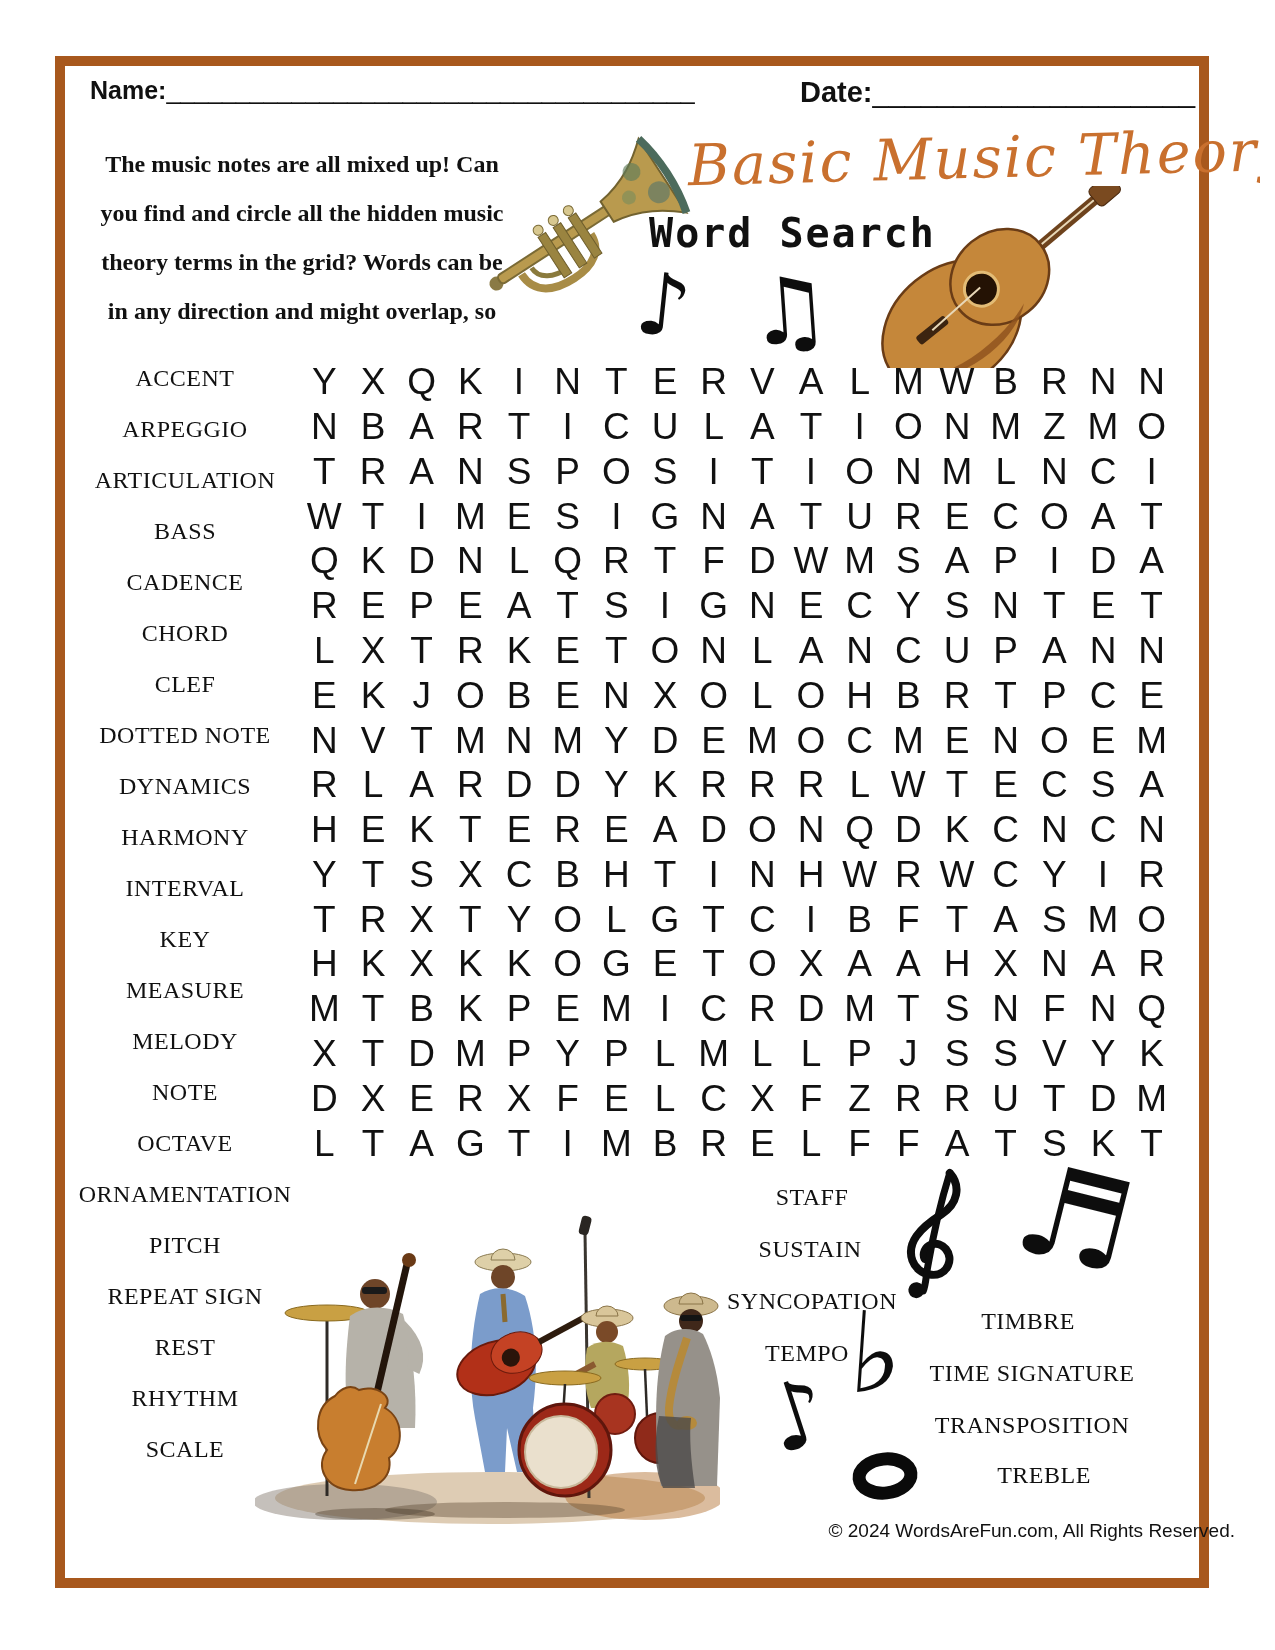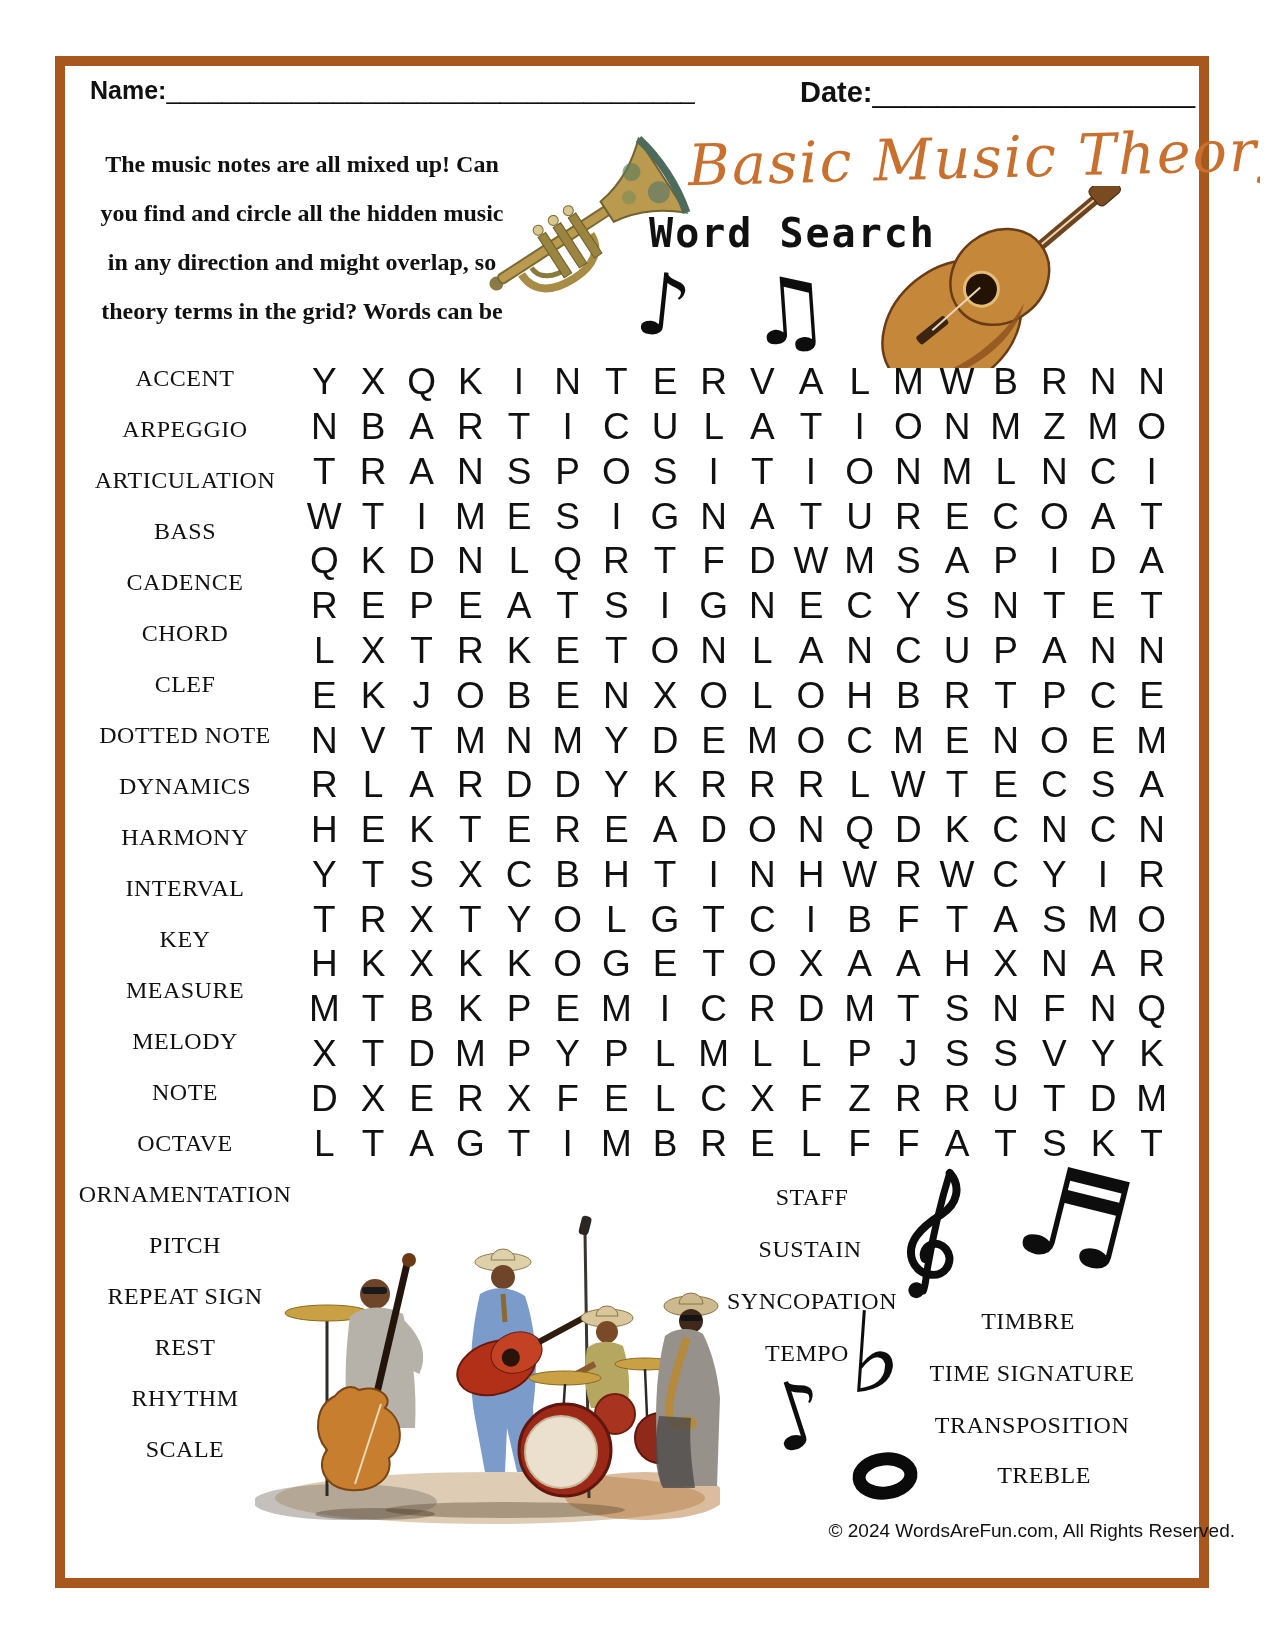--- a/index.html
+++ b/index.html
@@ -66,22 +66,22 @@
   <div class="name-block">
     <span>Name:</span><span class="fill-line">______________________________________</span>
   </div>
   <div class="date-block">
     <span>Date:</span><span class="fill-line">____________________</span>
   </div>
 
   <div class="intro">
     <div>The music notes are all mixed up! Can</div>
     <div>you find and circle all the hidden music</div>
+    <div>theory terms in the grid? Words can be</div>
     <div>in any direction and might overlap, so</div>
-    <div>theory terms in the grid? Words can be</div>
   </div>
 
   <svg class="svg-abs" style="left:462px;top:116px;" width="240" height="228" viewBox="0 0 240 228">
     <g transform="rotate(-33 120 112)">
       <circle cx="18" cy="112" r="7" fill="#8a7a45"></circle>
       <rect x="22" y="106" width="132" height="10" rx="4" fill="#b99a4e" stroke="#7a6a35" stroke-width="2"></rect>
       <path d="M44,118 C44,142 64,150 86,150 C110,150 124,140 124,122" fill="none" stroke="#a88c46" stroke-width="8"></path>
       <path d="M56,118 C56,132 70,138 86,138" fill="none" stroke="#8a7a3c" stroke-width="5"></path>
       <rect x="78" y="96" width="9" height="48" fill="#9a8440" stroke="#6e5e2c"></rect>
       <rect x="96" y="96" width="9" height="48" fill="#9a8440" stroke="#6e5e2c"></rect>

